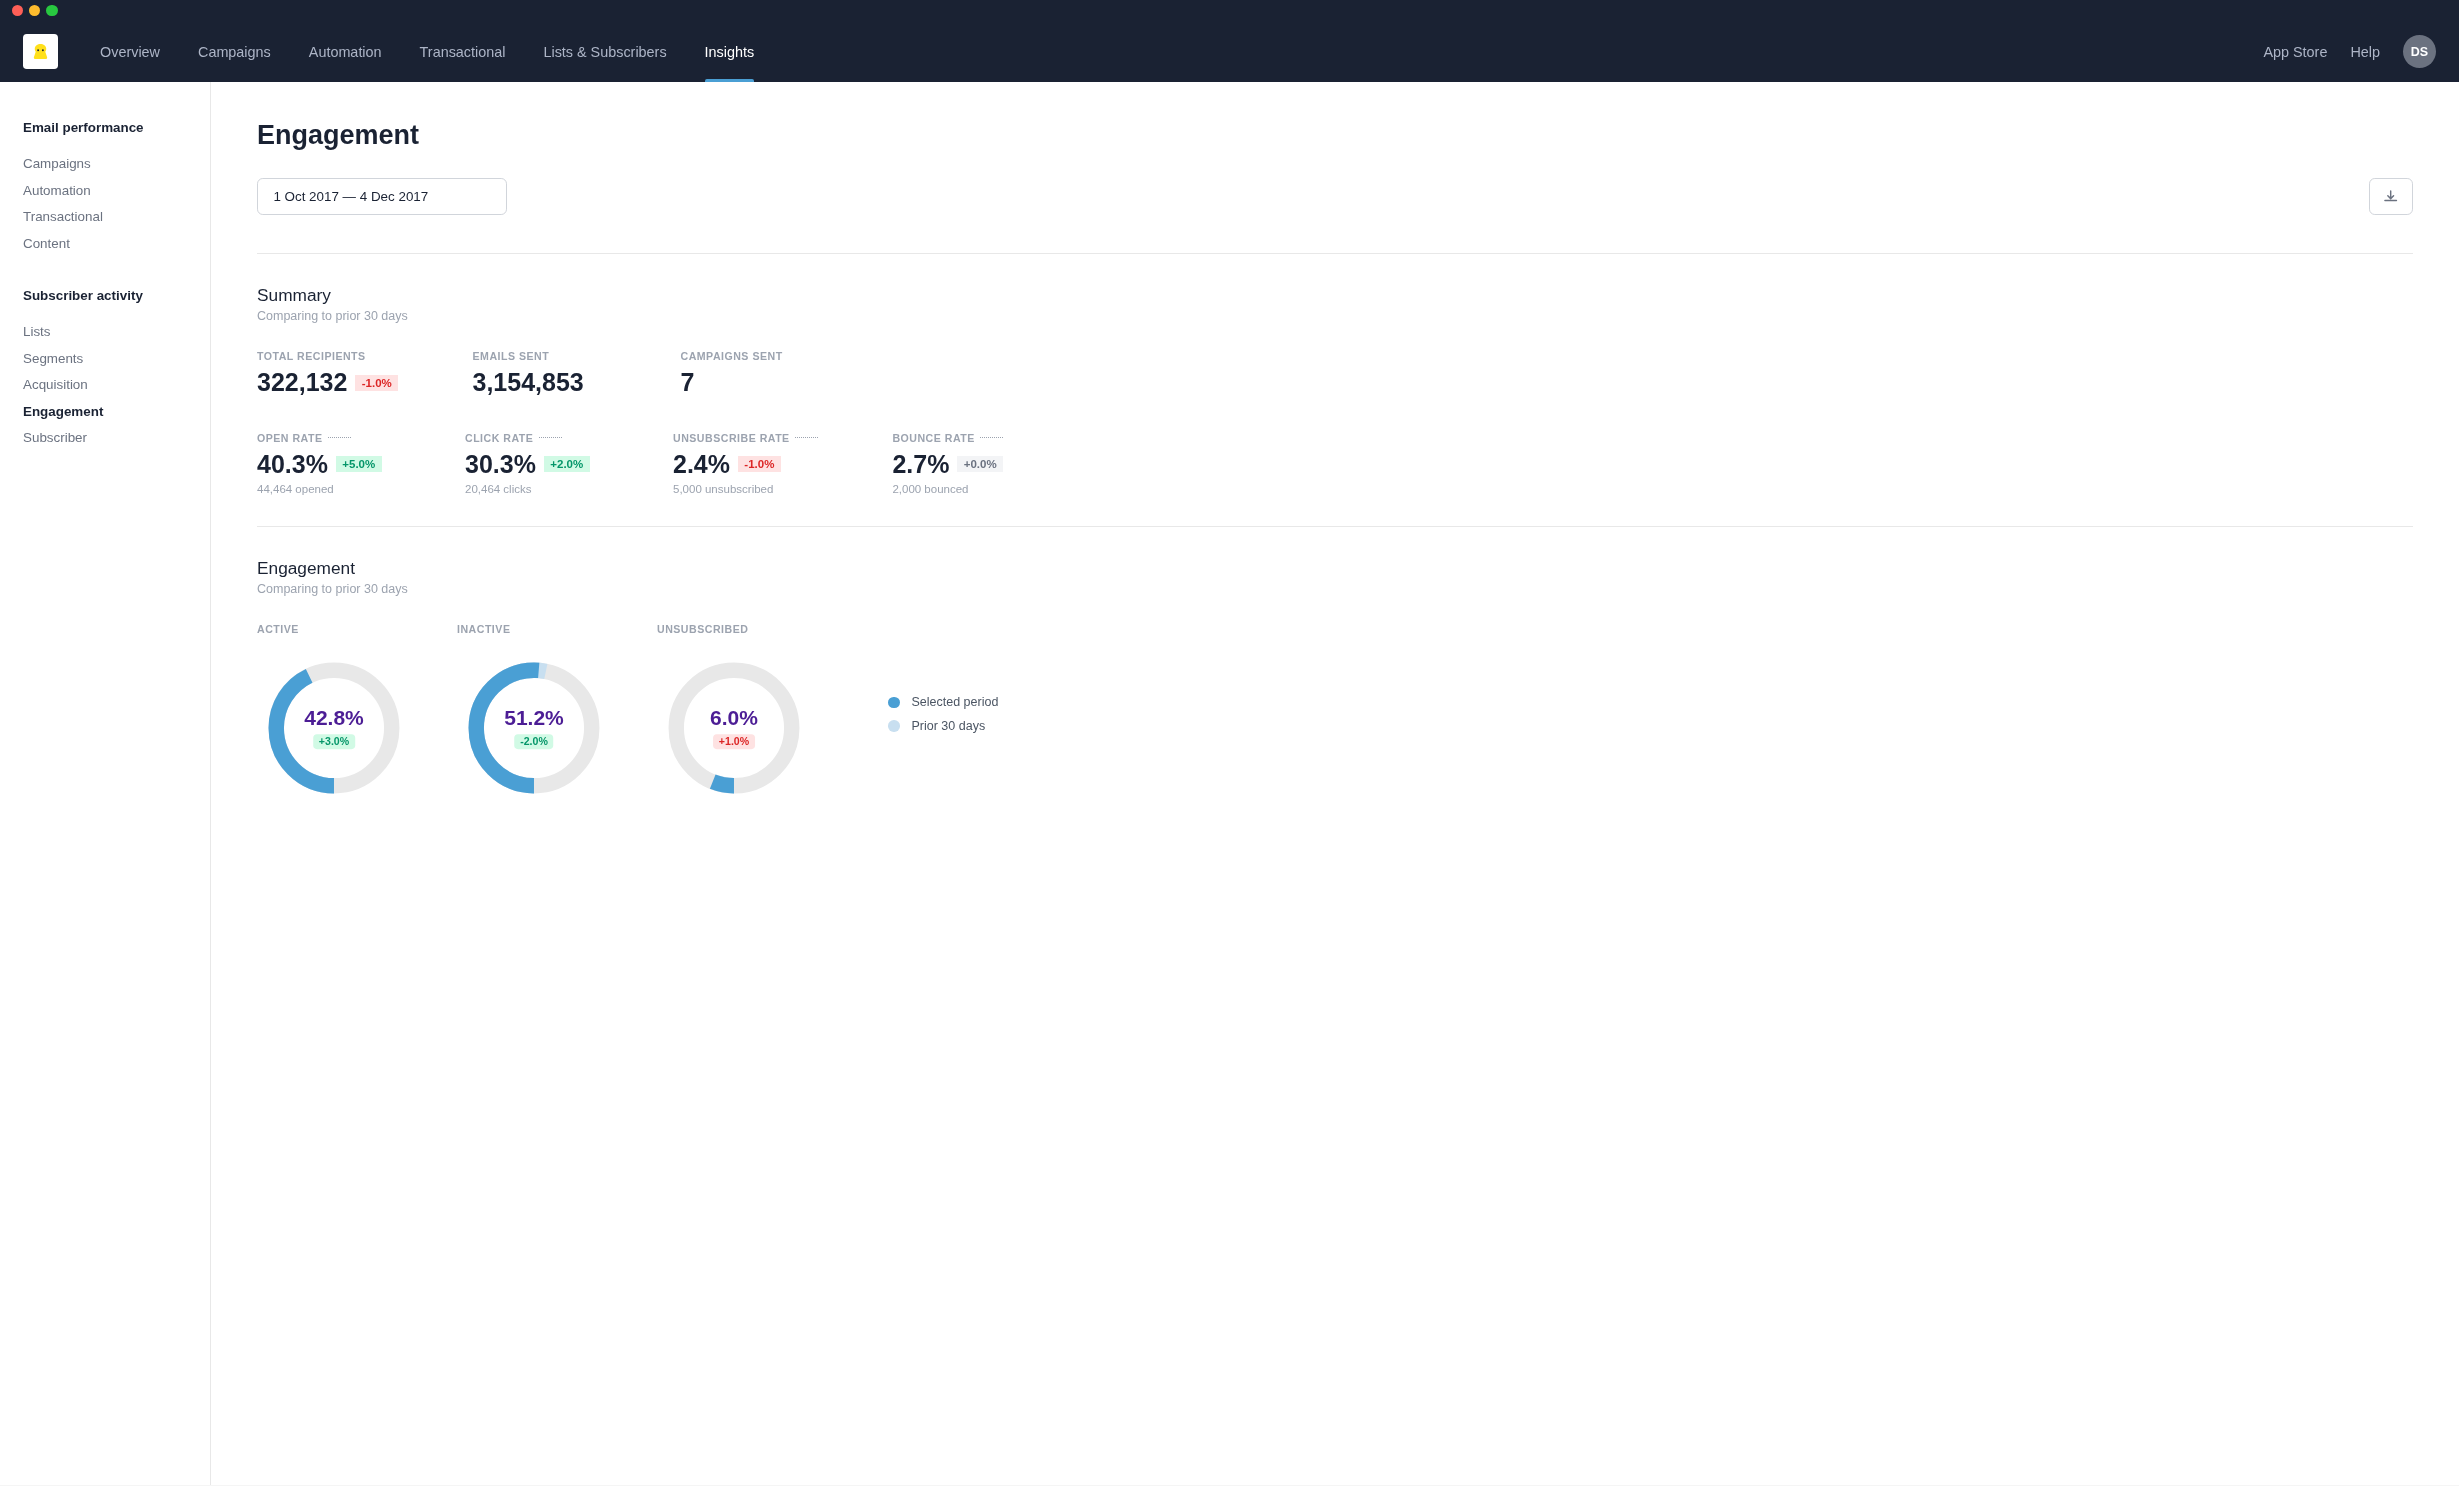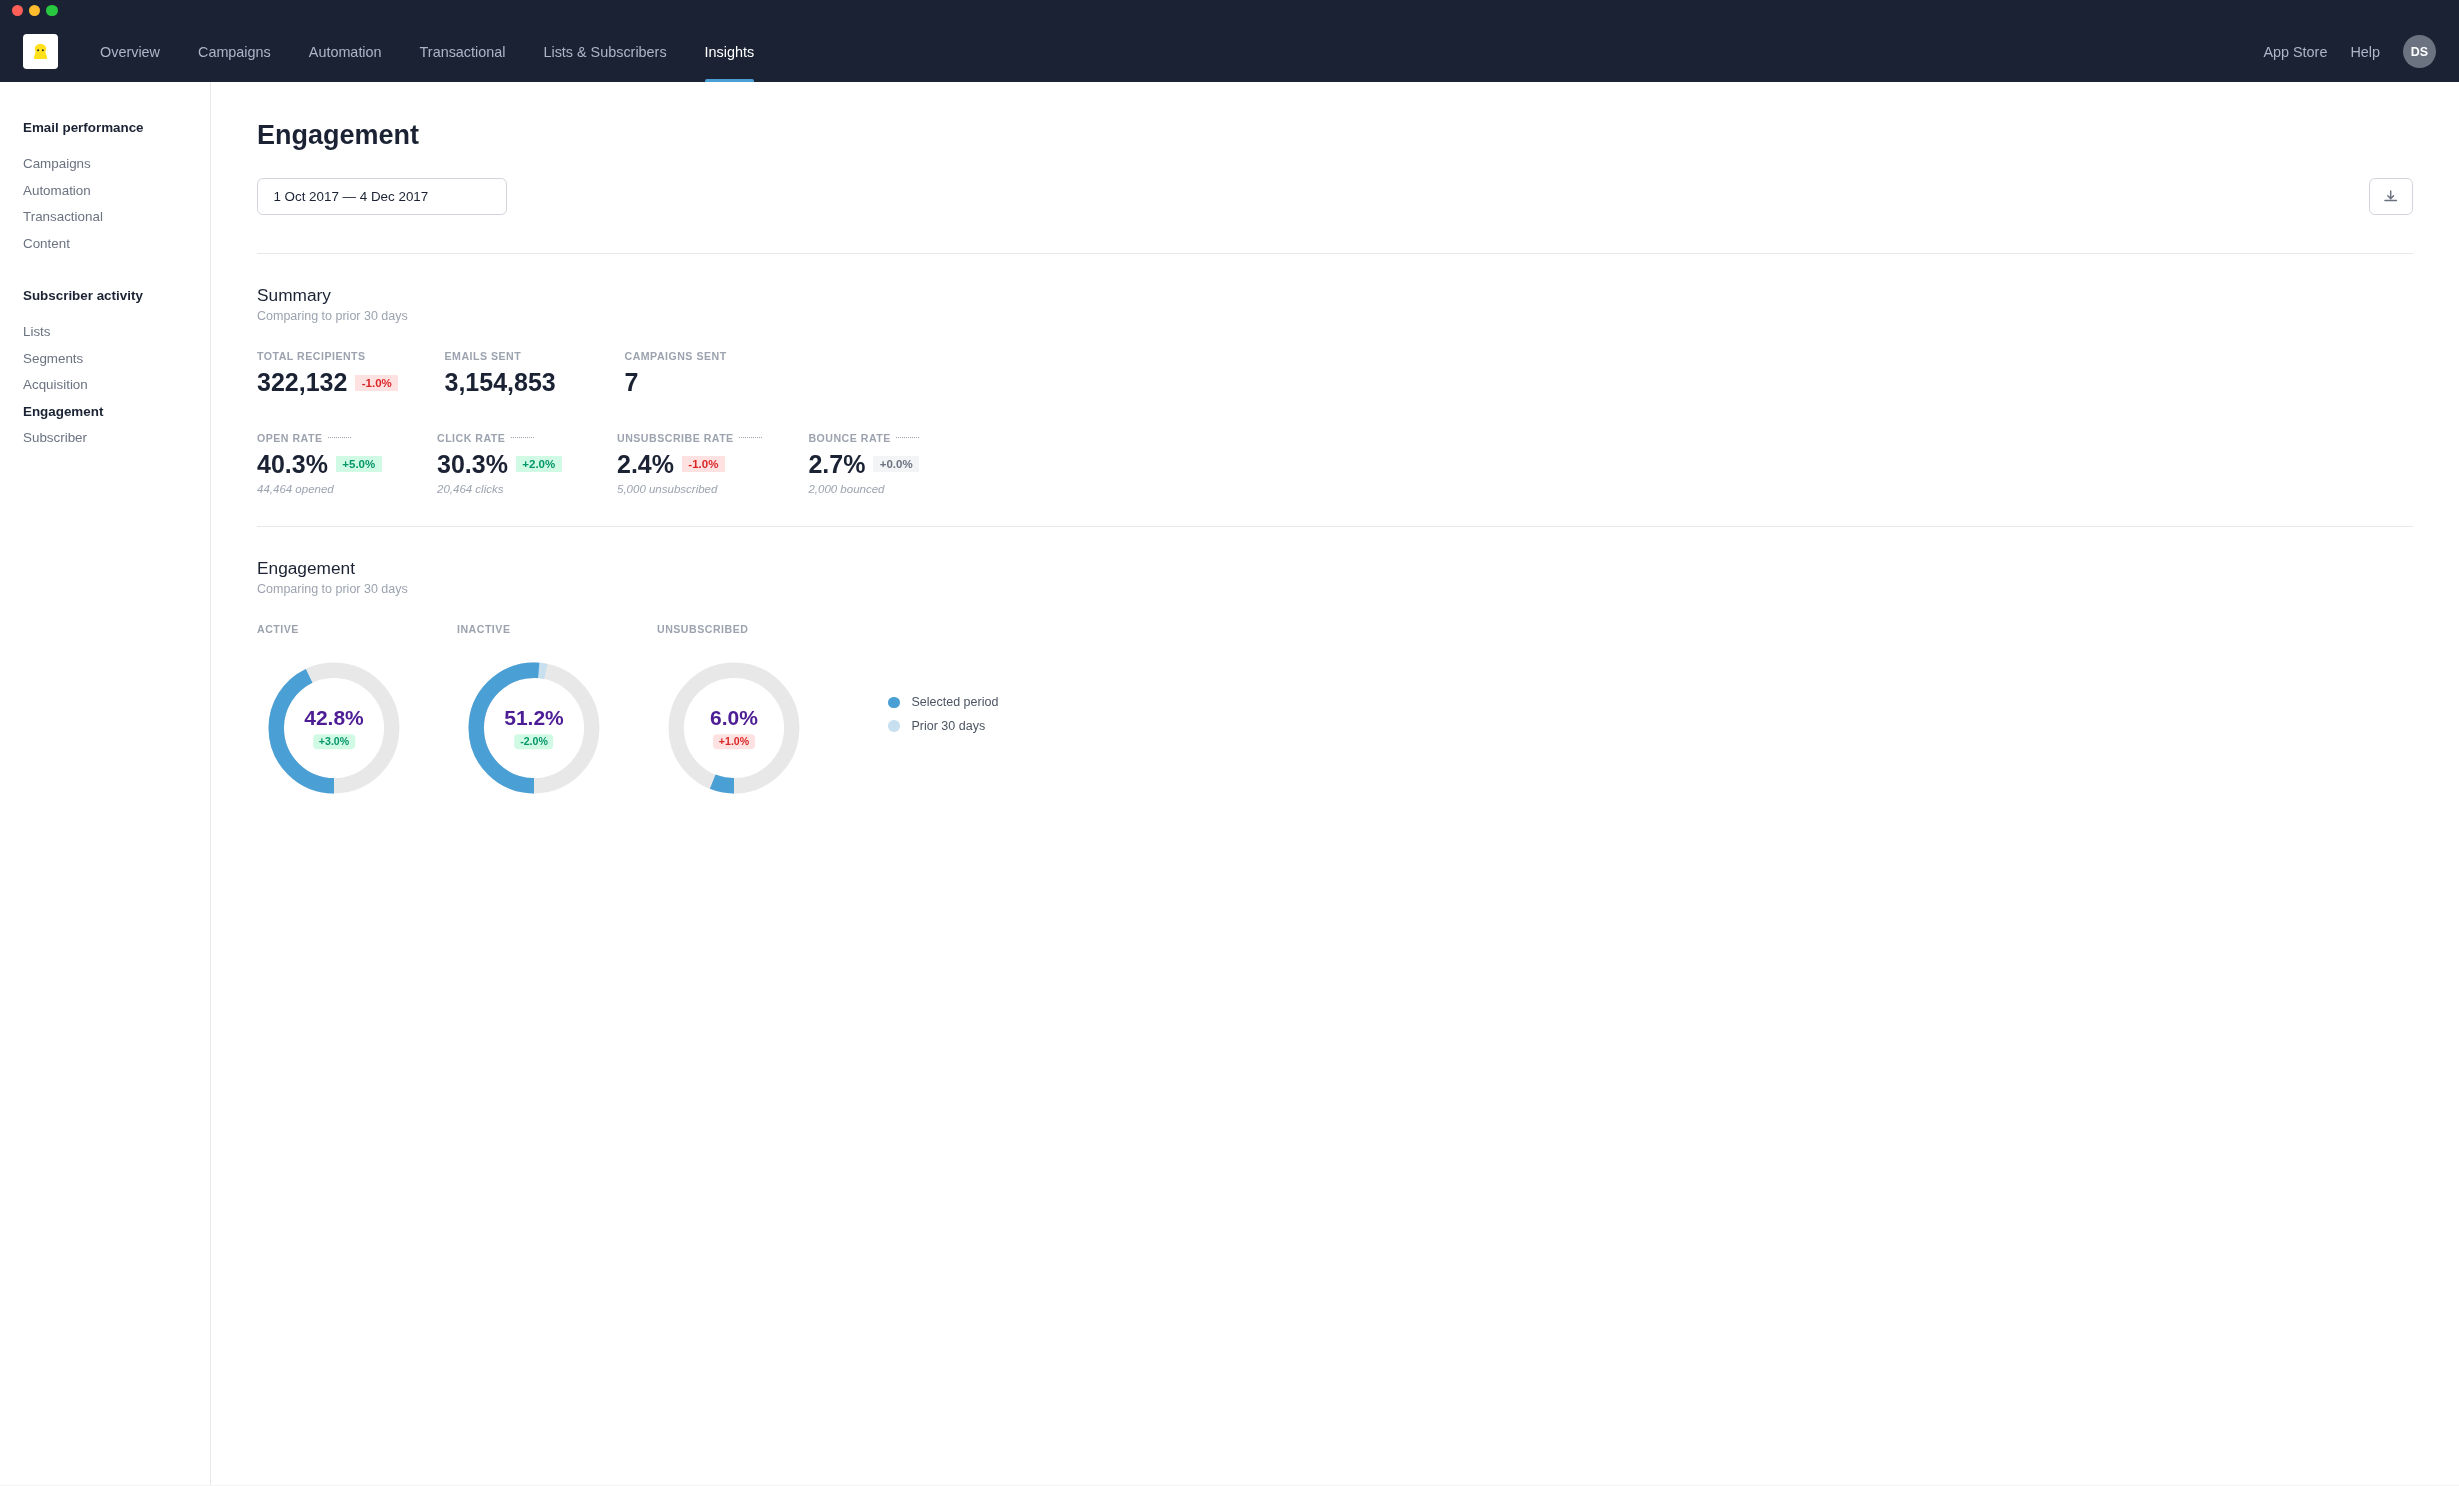--- a/index.html
+++ b/index.html
@@ -179,21 +179,21 @@
     }
     .section-subtitle {
       font-size: 12.5px;
       color: #9ca3af;
       margin-bottom: 27px;
     }
 
     
     .stats-grid {
       display: flex;
-      gap: 46px;
+      gap: 74px;
       flex-wrap: wrap;
       margin-bottom: 31px;
       align-items: flex-end;
     }
     .stat-item {
       min-width: 134px;
     }
     .stat-label {
       font-size: 10.6px;
       font-weight: 600;
@@ -228,21 +228,20 @@
       font-weight: 700;
       padding: 1.9px 6.7px;
       border-radius: 0;
     }
     .badge-green { background: #d1fae5; color: #059669; }
     .badge-red { background: #fee2e2; color: #dc2626; }
     .badge-gray { background: #f3f4f6; color: #6b7280; }
     .stat-detail {
       font-size: 11.5px;
       color: #9ca3af;
-      font-style: italic;
     }
 
     
     .charts-row {
       display: flex;
       gap: 46px;
       align-items: flex-start;
       flex-wrap: wrap;
     }
     .chart-item {

